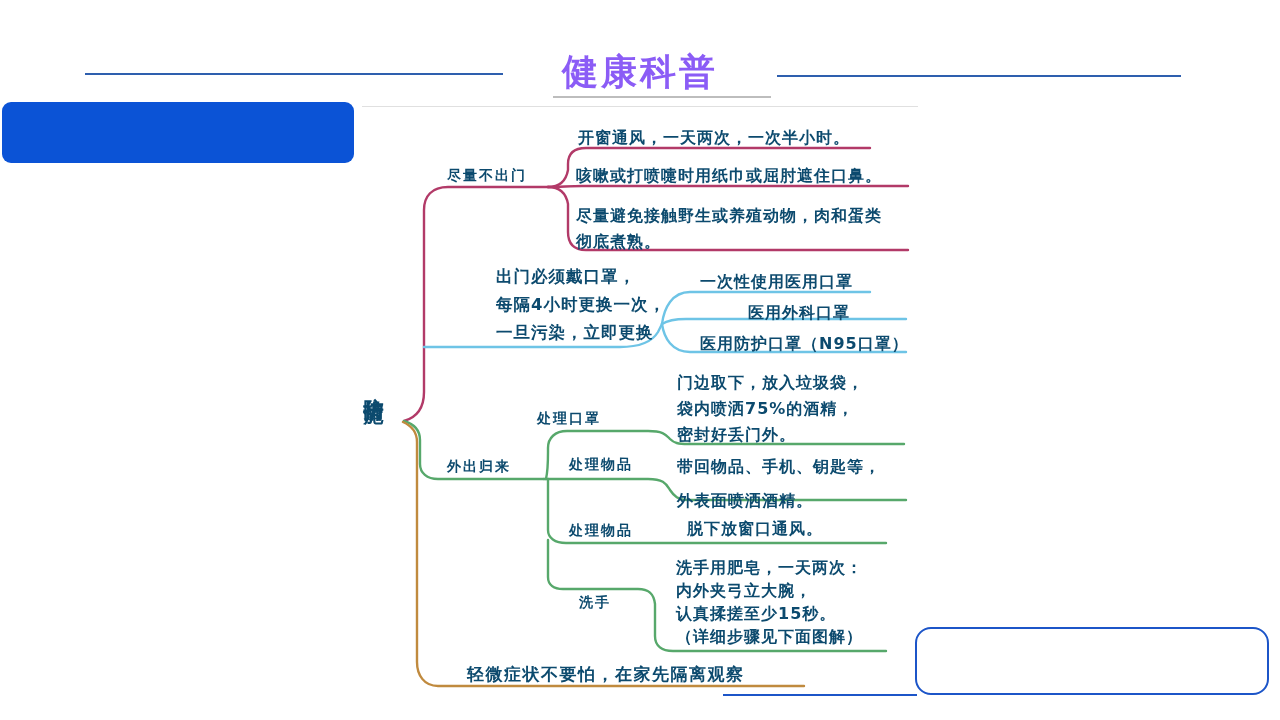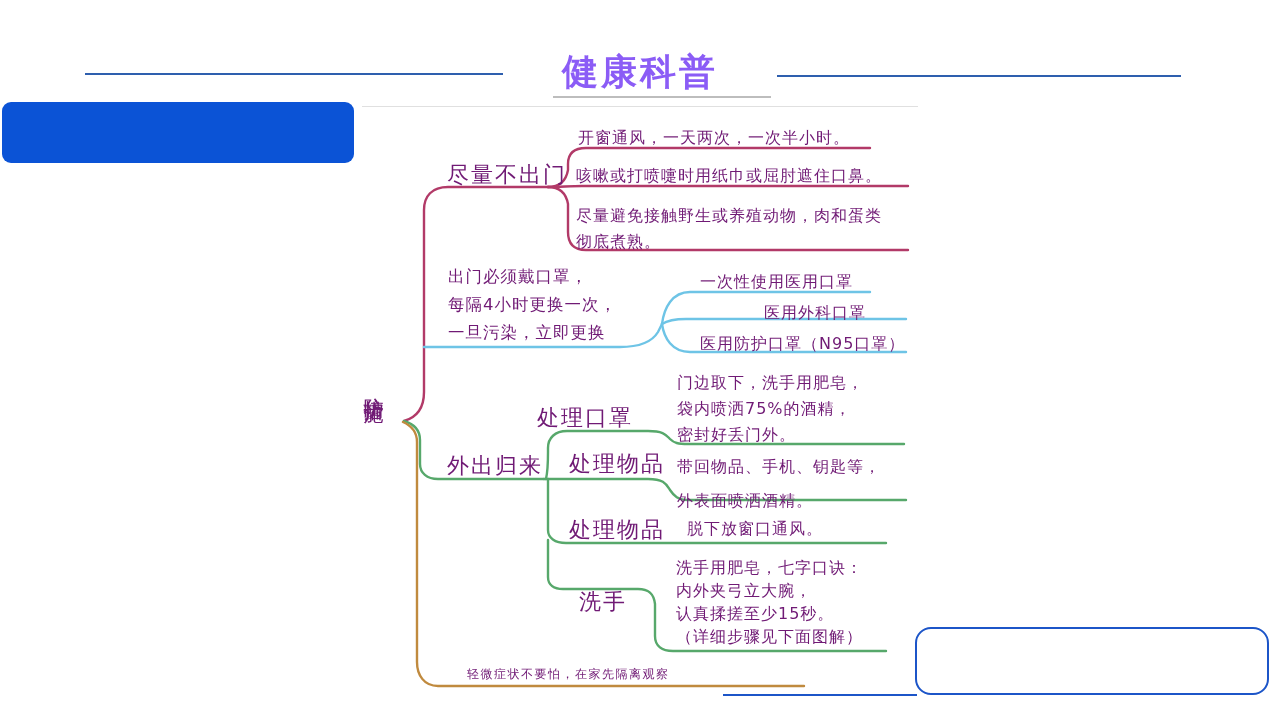--- a/index.html
+++ b/index.html
@@ -18,32 +18,32 @@
   .hline-right{left:777px;top:75px;width:404px;}
   
   .side-bar{
     left:2px;top:102px;width:352px;height:61px;background:#0b53d6;border-radius:9px;
   }
   
   .img-edge-a{left:553px;top:96px;width:218px;height:2px;background:#bdbdbd;}
   .img-edge-b{left:362px;top:106px;width:556px;height:1px;background:#e0e0e0;}
   
   .node{
-    position:absolute;color:#701a75;font-weight:normal;white-space:pre-line;
+    position:absolute;color:#0c4a6e;font-weight:bold;white-space:pre-line;
     font-size:16px;line-height:26px;letter-spacing:1px;
   }
-  .node.lbl{font-size:22px;letter-spacing:2px;line-height:20px;}
+  .node.lbl{font-size:14px;letter-spacing:2px;line-height:20px;}
   .node.root{
     font-size:20px;letter-spacing:2px;line-height:22px;
     writing-mode:vertical-rl;text-orientation:upright;height:92px;
   }
-  .node.b2lbl{line-height:28px;font-size:16.5px;}
+  .node.b2lbl{line-height:28px;font-size:16.5px;margin-left:48px;}
   .node.lh25{line-height:34px;}
   .node.lh23{line-height:23px;}
-  .node.sym{font-size:12px;letter-spacing:1.5px;}
+  .node.sym{font-size:17px;letter-spacing:1.5px;}
   
   svg.lines{position:absolute;left:0;top:0;pointer-events:none;}
   
   .footer-line{left:723px;top:694px;width:194px;height:2px;background:#1c55c8;}
   .footer-box{
     left:915px;top:627px;width:354px;height:68px;
     border:2.5px solid #1c55c8;border-radius:16px;background:#ffffff;box-sizing:border-box;
   }
 </style>
 </head>
@@ -110,35 +110,35 @@
 <div class="node lbl" style="left:447px;top:165px;">尽量不出门</div>
 <div class="node" style="left:578px;top:125px;">开窗通风，一天两次，一次半小时。</div>
 <div class="node" style="left:576px;top:163px;">咳嗽或打喷嚏时用纸巾或屈肘遮住口鼻。</div>
 <div class="node" style="left:576px;top:203px;">尽量避免接触野生或养殖动物，肉和蛋类
 彻底煮熟。</div>
 
 <div class="node b2lbl" style="left:448px;top:263px;">出门必须戴口罩，
 每隔4小时更换一次，
 一旦污染，立即更换</div>
 <div class="node" style="left:700px;top:269px;text-align:center;">一次性使用医用口罩</div>
-<div class="node" style="left:732px;top:300px;padding-left:32px;">医用外科口罩</div>
+<div class="node" style="left:716px;top:300px;padding-left:32px;">医用外科口罩</div>
 <div class="node" style="left:700px;top:331px;">医用防护口罩（N95口罩）</div>
 
 <div class="node lbl" style="left:447px;top:456px;">外出归来</div>
 <div class="node lbl" style="left:537px;top:408px;">处理口罩</div>
-<div class="node" style="left:677px;top:370px;">门边取下，洗手用肥皂，
+<div class="node" style="left:677px;top:370px;">门边取下，放入垃圾袋，
 袋内喷洒75%的酒精，
 密封好丢门外。</div>
 <div class="node lbl" style="left:569px;top:454px;">处理物品</div>
 <div class="node lh25" style="left:677px;top:450px;">带回物品、手机、钥匙等，
 外表面喷洒酒精。</div>
 <div class="node lbl" style="left:569px;top:520px;">处理物品</div>
 <div class="node" style="left:687px;top:516px;">脱下放窗口通风。</div>
 <div class="node lbl" style="left:579px;top:569px;margin-top:23px;">洗手</div>
-<div class="node lh23" style="left:676px;top:556px;">洗手用肥皂，七字口诀：
+<div class="node lh23" style="left:676px;top:556px;">洗手用肥皂，一天两次：
 内外夹弓立大腕，
 认真揉搓至少15秒。
 （详细步骤见下面图解）</div>
 
 <div class="node sym" style="left:467px;top:661px;">轻微症状不要怕，在家先隔离观察</div>
 
 <div class="abs footer-line"></div>
 <div class="abs footer-box"></div>
 
 </body></html>

